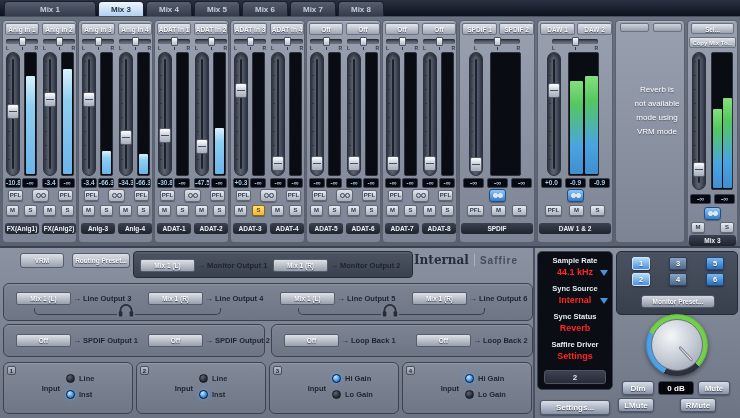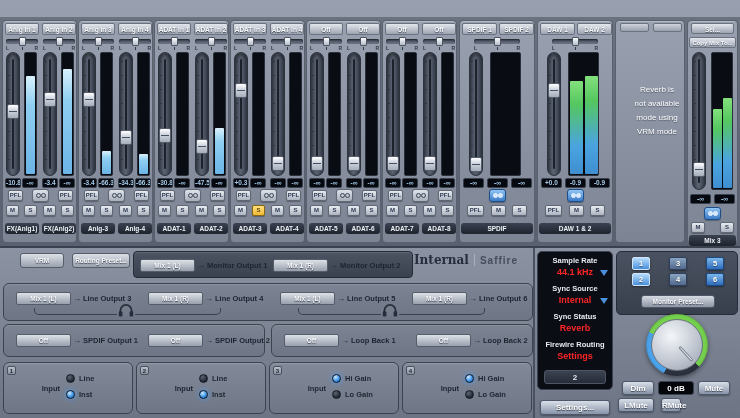--- a/index.html
+++ b/index.html
@@ -139,20 +139,29 @@
         border:1px solid #4e586a;color:#fff;text-shadow:0 1px 1px rgba(30,36,50,.85);font-size:8px;
         font-weight:bold;text-align:center;line-height:13px;box-sizing:border-box;
         box-shadow:0 1px 2px rgba(0,0,0,.35);}
   .db{position:absolute;height:14px;border-radius:3px;background:#04060b;border:1px solid #3a4150;
       color:#fff;font-size:8px;font-weight:bold;text-align:center;line-height:13px;box-sizing:border-box;}
 </style>
 </head>
 <body>
 
 <div class="app">
+  <div class="tabbar" id="tabbar">
+      <div class="tab" style="width: 92px;">Mix 1</div>
+      <div class="tab active" style="width: 46px;">Mix 3</div>
+      <div class="tab" style="width: 46px;">Mix 4</div>
+      <div class="tab" style="width: 46px;">Mix 5</div>
+      <div class="tab" style="width: 46px;">Mix 6</div>
+      <div class="tab" style="width: 46px;">Mix 7</div>
+      <div class="tab" style="width: 46px;">Mix 8</div>
+    </div>
   <div class="mixer" id="mixer">
       <div class="pair" style="left: 2px; width: 75px;">
         <div class="chan" style="left: 1px;">
           <div class="inbtn">Anlg In 1</div>
           <div class="pan">
             <div class="pgroove"></div>
             <div class="phandle"></div>
             <div class="pmkL">L</div>
             <div class="pmkC"></div>
             <div class="pmkR">R</div>
@@ -645,21 +654,21 @@
           <div class="rlabel">Loop Back 2</div>
         </div>
       </div>
     <div class="statpanel" id="statpanel">
         <div class="strow-label" style="top: 4px;">Sample Rate</div>
         <div class="strow-value" style="top: 15px;">44.1 kHz<div class="ddarrow" style="top: 3px;"></div></div>
         <div class="strow-label" style="top: 32px;">Sync Source</div>
         <div class="strow-value" style="top: 43px;">Internal<div class="ddarrow" style="top: 3px;"></div></div>
         <div class="strow-label" style="top: 60px;">Sync Status</div>
         <div class="strow-value" style="top: 71px;">Reverb</div>
-        <div class="strow-label" style="top: 88px;">Firewire Routing</div>
+        <div class="strow-label" style="top: 88px;">Saffire Driver</div>
         <div class="strow-value" style="top: 99px;">Settings</div>
         <div class="unitbox">2</div>
       </div>
     <div class="pbtn" style="left:540px;top:152px;width:70px;height:15px">Settings...</div>
     <div class="monpanel" id="monpanel">
       <div class="mpreset">Monitor Preset...</div>
     <div class="mbtn hi" style="left: 15px; top: 5px;">1</div>
         <div class="mbtn hi" style="left: 15px; top: 21px;">2</div>
         <div class="mbtn mid" style="left: 52px; top: 5px;">3</div>
         <div class="mbtn mid" style="left: 52px; top: 21px;">4</div>
@@ -670,21 +679,21 @@
       <div class="knobface">
         <div class="kptr">
             <div class="pline"></div>
           </div>
       </div>
     </div>
     <div class="pbtn" style="left:622px;top:133px;width:32px">Dim</div>
     <div class="db" style="left:658px;top:133px;width:36px">0 dB</div>
     <div class="pbtn" style="left:698px;top:133px;width:32px">Mute</div>
     <div class="pbtn" style="left:618px;top:150px;width:36px">LMute</div>
-    <div class="pbtn" style="left:661px;top:150px;width:20px">RMute</div>
+    <div class="pbtn" style="left:680px;top:150px;width:36px">RMute</div>
   <div class="ibox" style="left: 3px;">
         <div class="ibnum">1</div>
         <div class="iblabel">Input</div>
         <div class="radio" style="top: 11px;"></div>
         <div class="olabel" style="top: 11px;">Line</div>
         <div class="radio on" style="top: 27px;"></div>
         <div class="olabel" style="top: 27px;">Inst</div>
       </div>
       <div class="ibox" style="left: 136px;">
         <div class="ibnum">2</div>

